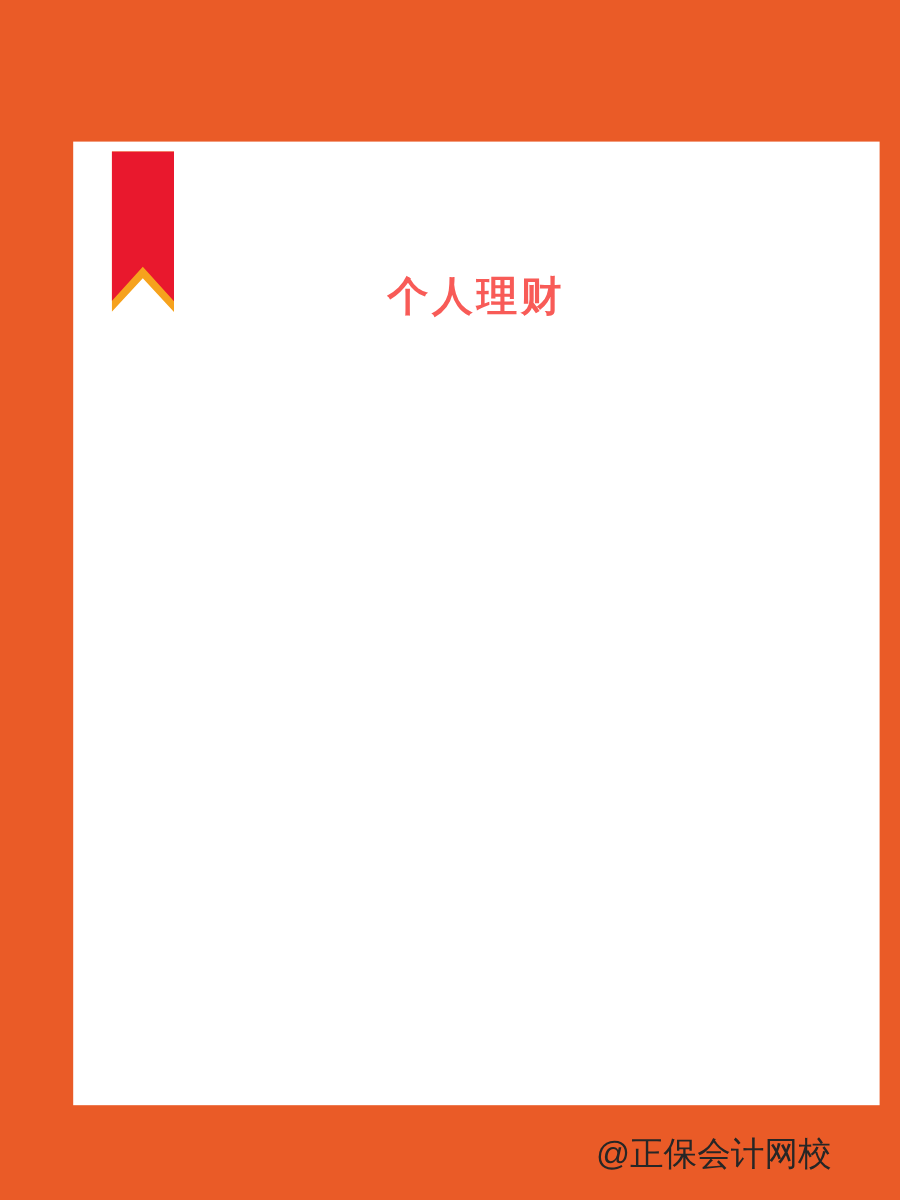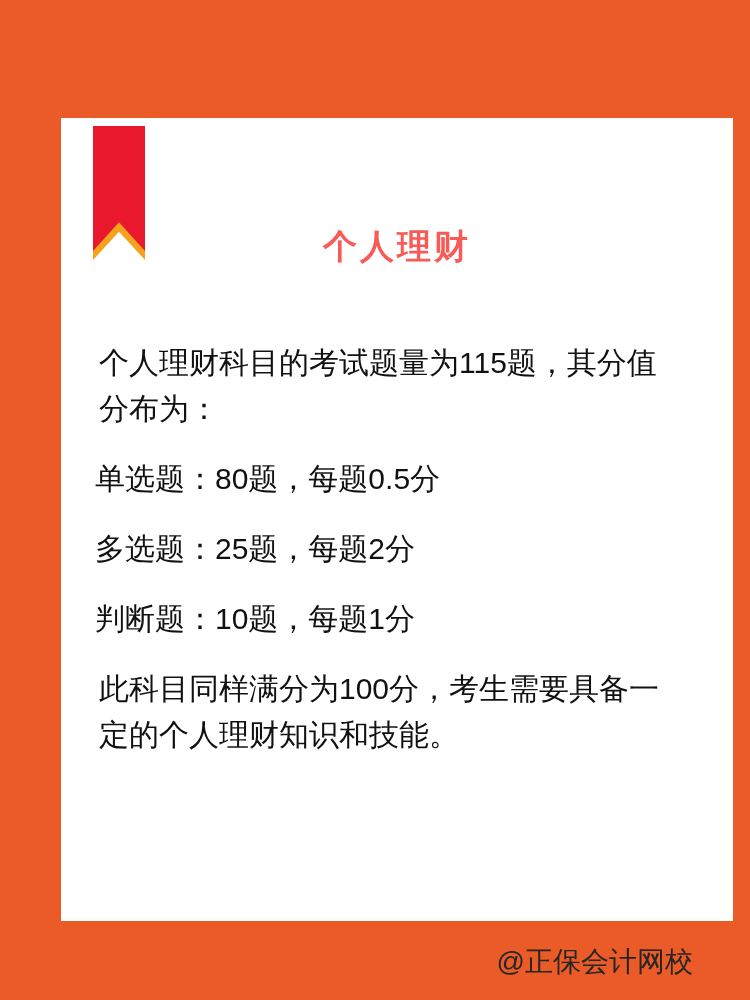--- a/index.html
+++ b/index.html
@@ -68,29 +68,16 @@
 
 <div class="card">
 
   <div class="bookmark">
     <div class="amber"></div>
     <div class="red"></div>
   </div>
 
   <div class="card-title">个人理财</div>
 
-  <div class="content">
-    <div class="block">
-      <div>个人理财科目的考试题量为115题，其分值</div>
-      <div>分布为：</div>
-    </div>
-    <div class="block">单选题：80题，每题0.5分</div>
-    <div class="block">多选题：25题，每题2分</div>
-    <div class="block">判断题：10题，每题1分</div>
-    <div class="block">
-      <div>此科目同样满分为100分，考生需要具备一</div>
-      <div>定的个人理财知识和技能。</div>
-    </div>
-  </div>
 
 </div>
 
 <div class="watermark">@正保会计网校</div>
 
 </body></html>

